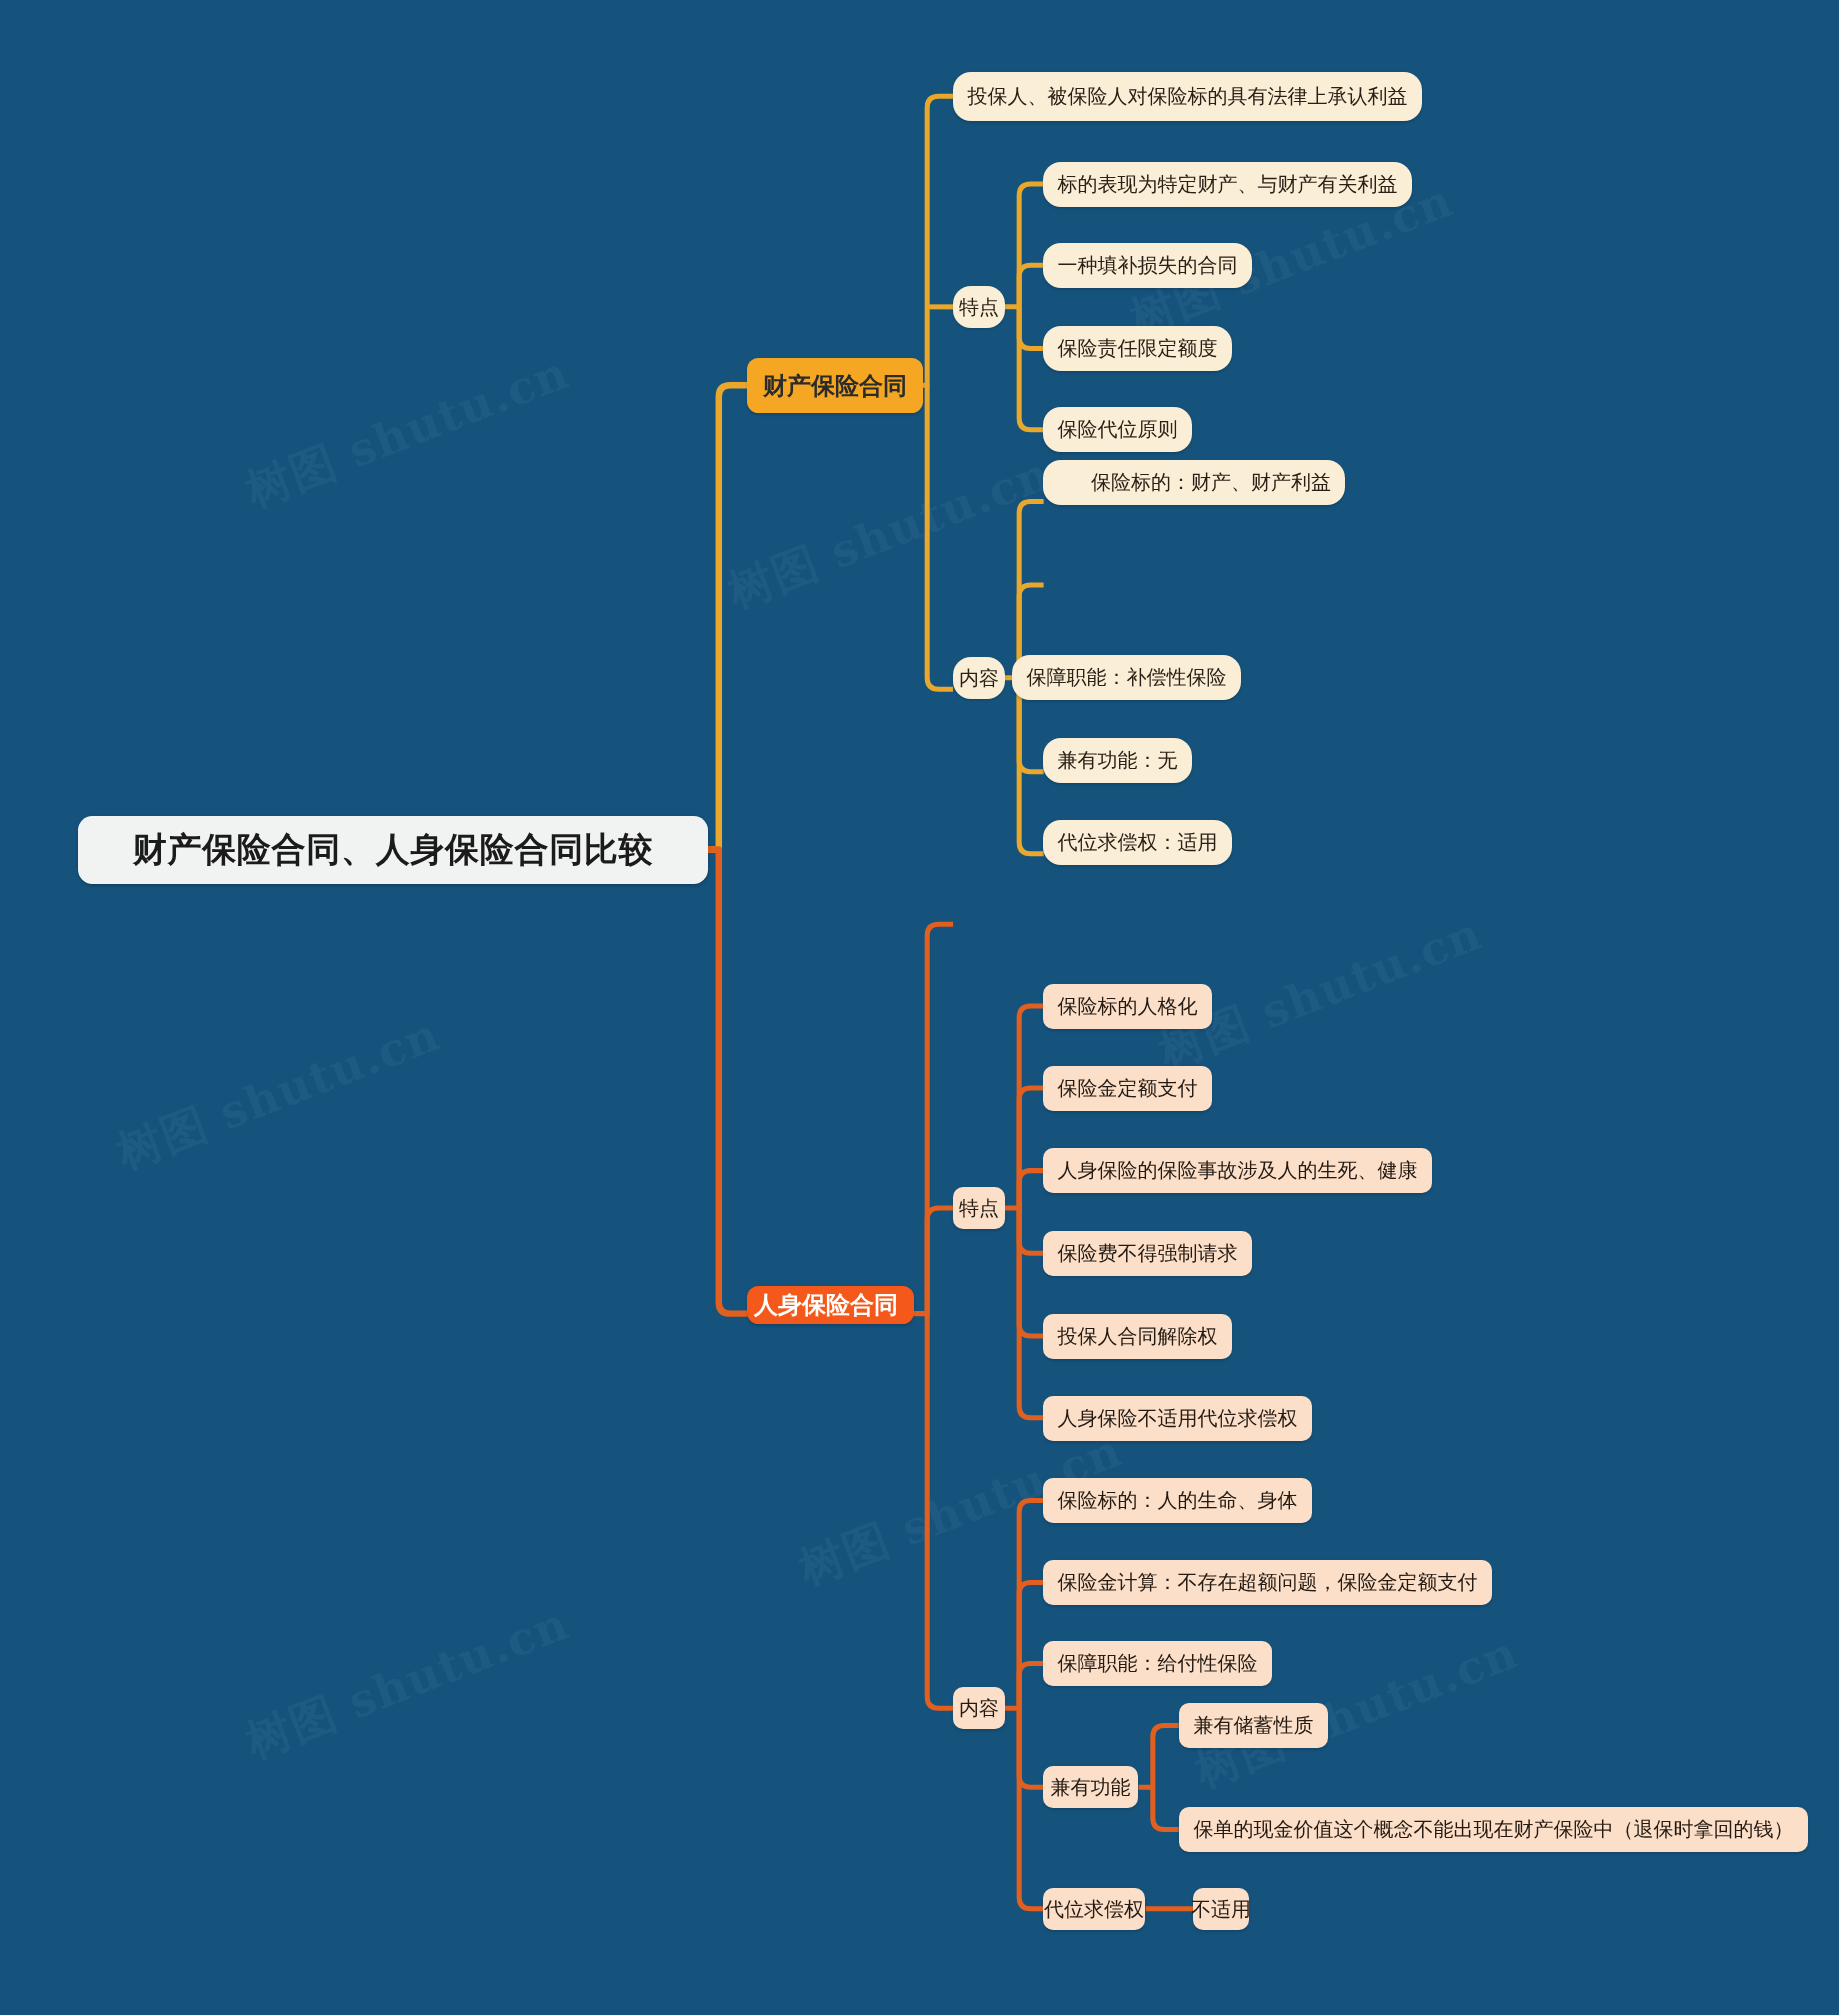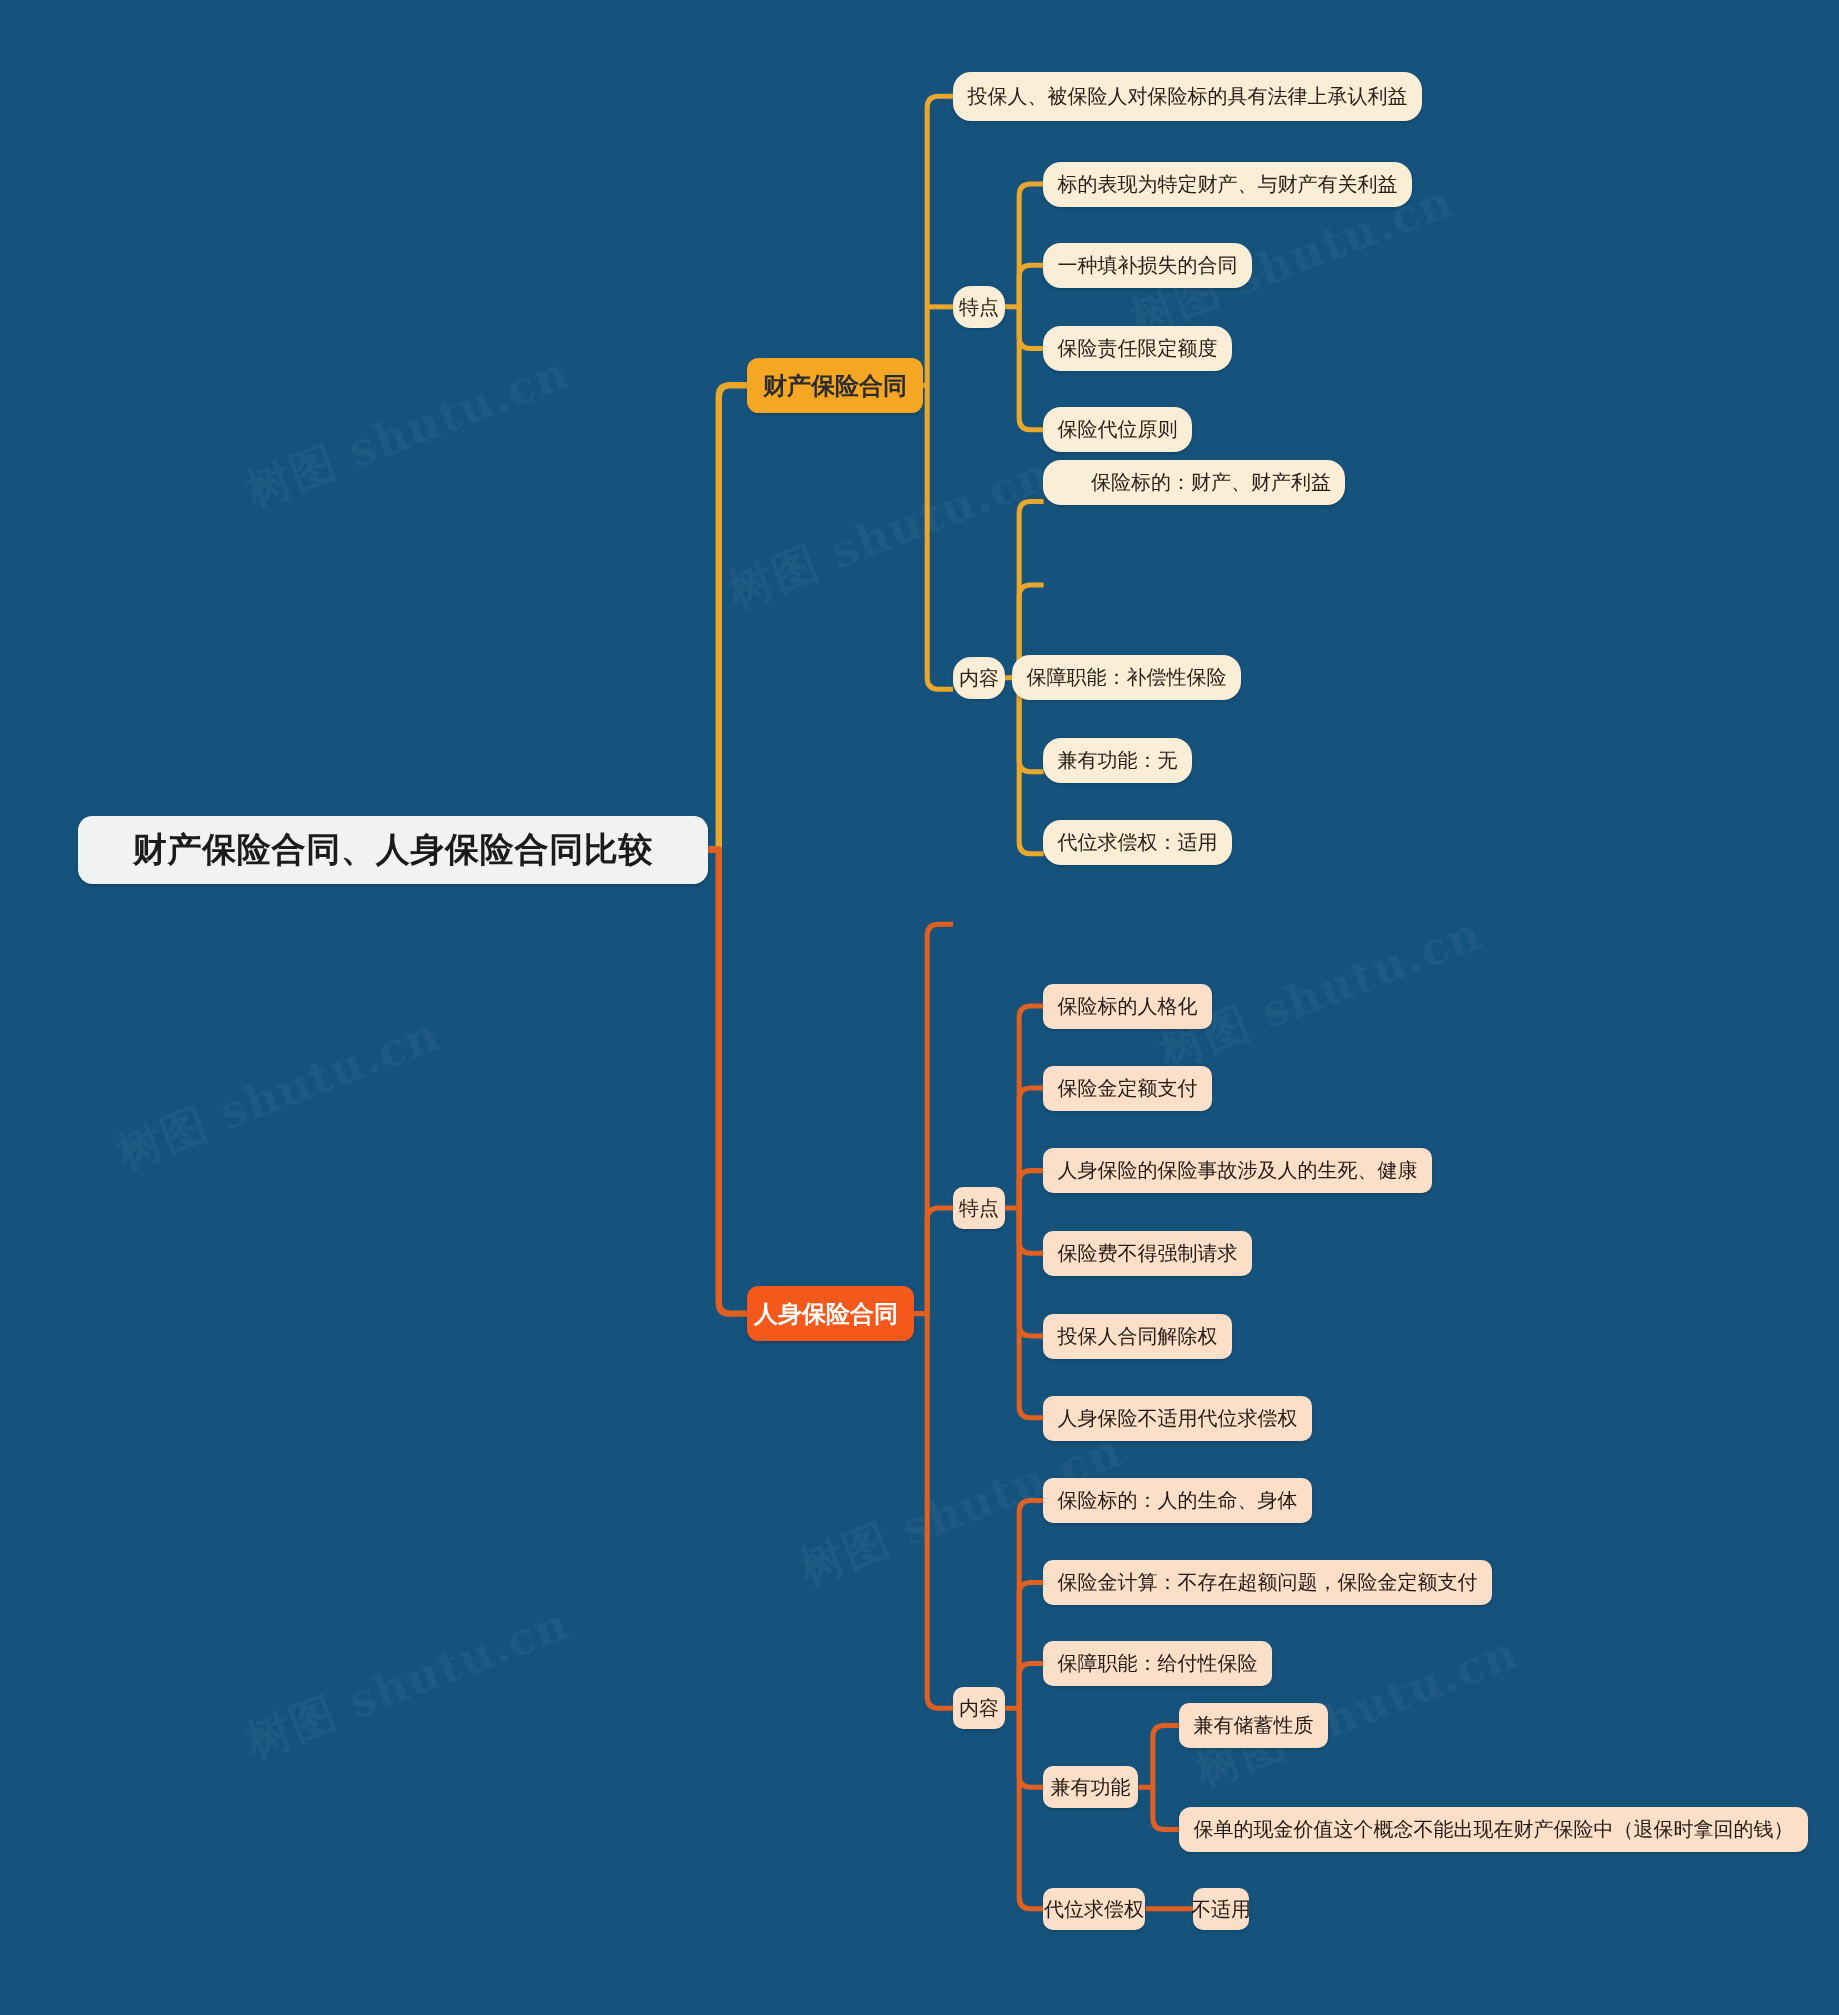--- a/index.html
+++ b/index.html
@@ -173,39 +173,39 @@
   <div class="node node-cream" style="left:1043px; top:326px; height:45px;">保险责任限定额度</div>
   <div class="node node-cream" style="left:1043px; top:407px; height:45px;">保险代位原则</div>
 
   <div class="node node-cream cat" style="left:953px; top:657px; width:52px; height:42px;">内容</div>
 
   <div class="node node-cream" style="left:1043px; top:460px; height:45px;padding-left:48px;">保险标的：财产、财产利益</div>
   <div class="node node-cream" style="left:1012px; top:655px; height:45px;">保障职能：补偿性保险</div>
   <div class="node node-cream" style="left:1043px; top:738px; height:45px;">兼有功能：无</div>
   <div class="node node-cream" style="left:1043px; top:820px; height:45px;">代位求偿权：适用</div>
 
-  <div class="node node-b2" style="left:747px; top:1286px; height:55px;padding-left:7px;">人身保险合同</div>
+  <div class="node node-b2" style="left:747px; top:1286px; height:38px;padding-left:7px;">人身保险合同</div>
 
 
   <div class="node node-pink cat" style="left:953px; top:1187px; width:52px; height:42px;">特点</div>
 
   <div class="node node-pink" style="left:1043px; top:984px; height:45px;">保险标的人格化</div>
   <div class="node node-pink" style="left:1043px; top:1066px; height:45px;">保险金定额支付</div>
   <div class="node node-pink" style="left:1043px; top:1148px; height:45px;">人身保险的保险事故涉及人的生死、健康</div>
   <div class="node node-pink" style="left:1043px; top:1231px; height:45px;">保险费不得强制请求</div>
   <div class="node node-pink" style="left:1043px; top:1314px; height:45px;">投保人合同解除权</div>
   <div class="node node-pink" style="left:1043px; top:1396px; height:45px;">人身保险不适用代位求偿权</div>
 
   <div class="node node-pink cat" style="left:953px; top:1687px; width:52px; height:42px;">内容</div>
 
   <div class="node node-pink" style="left:1043px; top:1478px; height:45px;">保险标的：人的生命、身体</div>
   <div class="node node-pink" style="left:1043px; top:1560px; height:45px;">保险金计算：不存在超额问题，保险金定额支付</div>
   <div class="node node-pink" style="left:1043px; top:1641px; height:45px;">保障职能：给付性保险</div>
 
   <div class="node node-pink cat" style="left:1043px; top:1766px; width:95px; height:42px;">兼有功能</div>
   <div class="node node-pink" style="left:1179px; top:1703px; height:45px;">兼有储蓄性质</div>
-  <div class="node node-pink" style="left:1179px; top:1807px; height:45px;border-radius:12px;">保单的现金价值这个概念不能出现在财产保险中（退保时拿回的钱）</div>
+  <div class="node node-pink" style="left:1179px; top:1807px; height:45px;">保单的现金价值这个概念不能出现在财产保险中（退保时拿回的钱）</div>
 
   <div class="node node-pink cat" style="left:1043px; top:1888px; width:102px; height:42px;">代位求偿权</div>
   <div class="node node-pink cat" style="left:1193px; top:1888px; width:56px; height:42px;">不适用</div>
 
 </div>
 
 
 </body></html>

